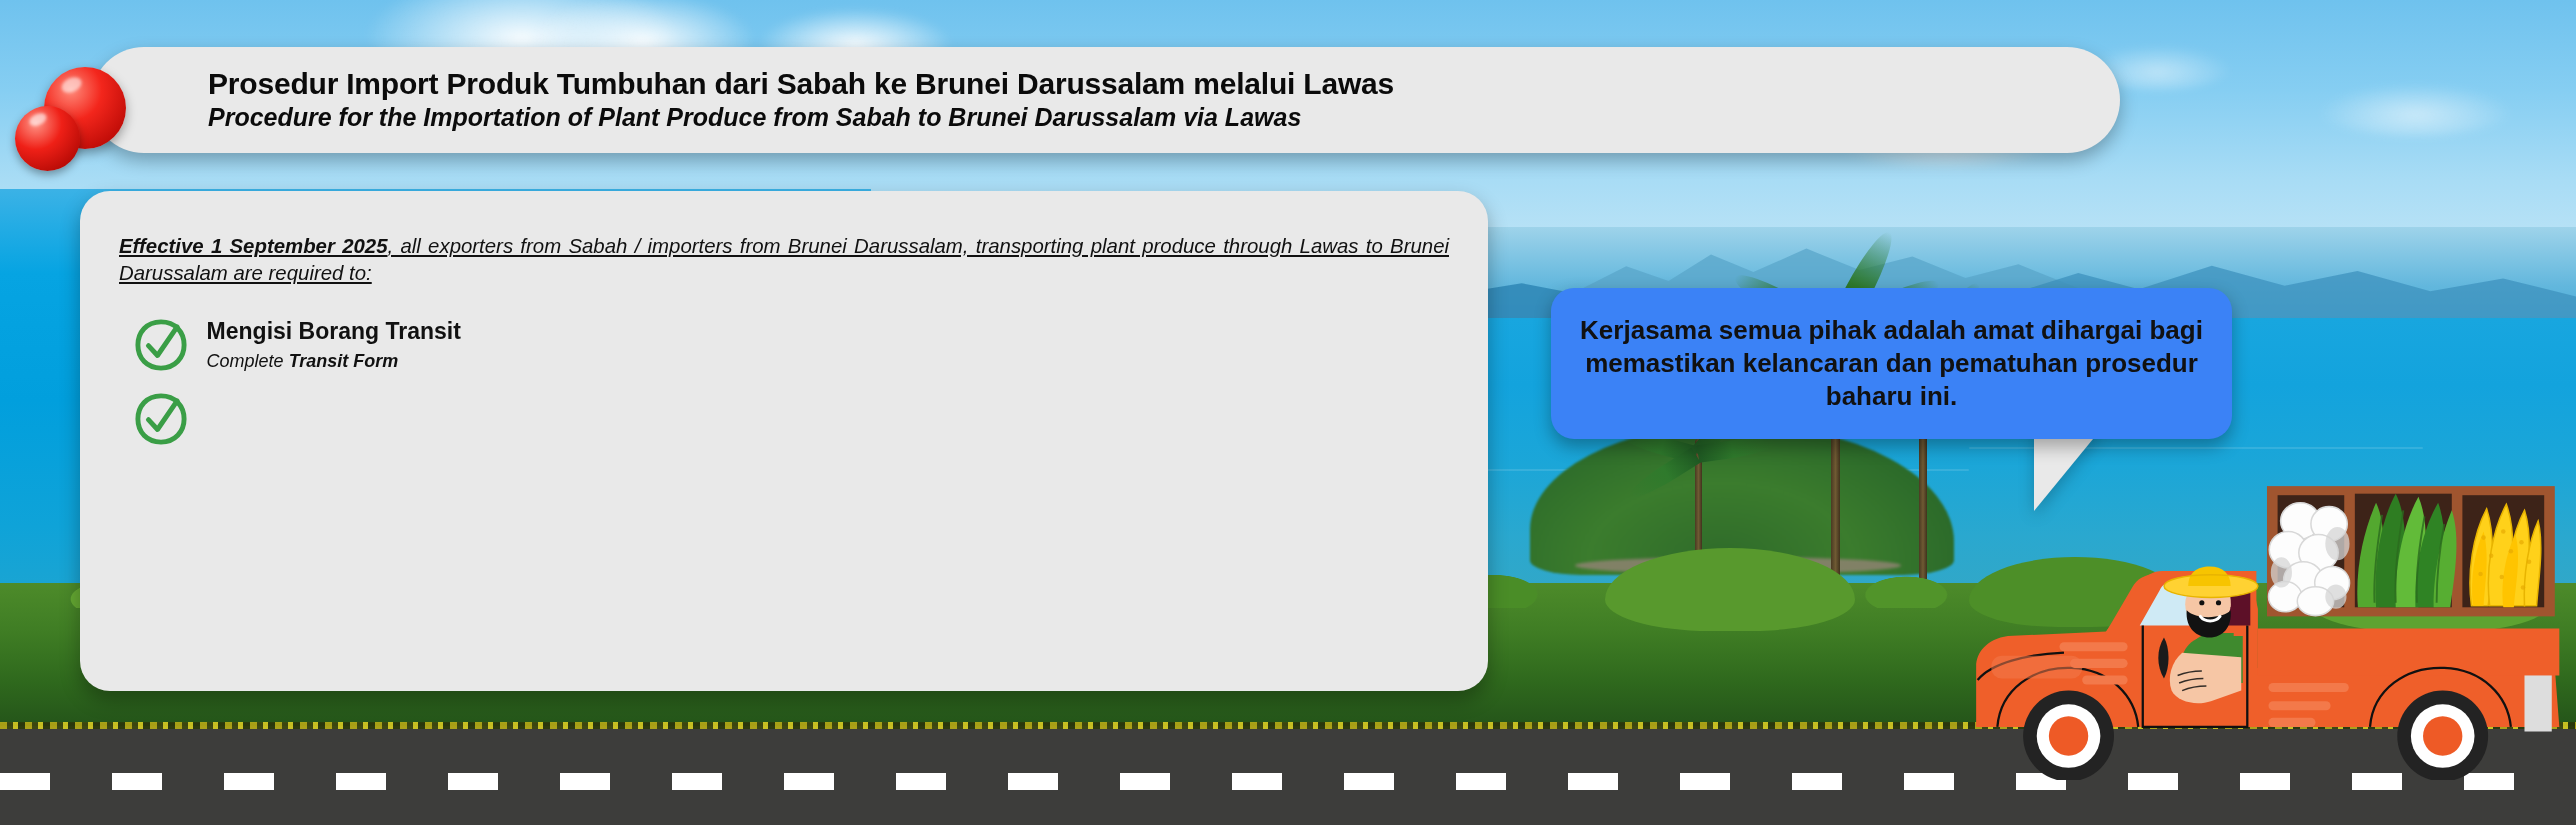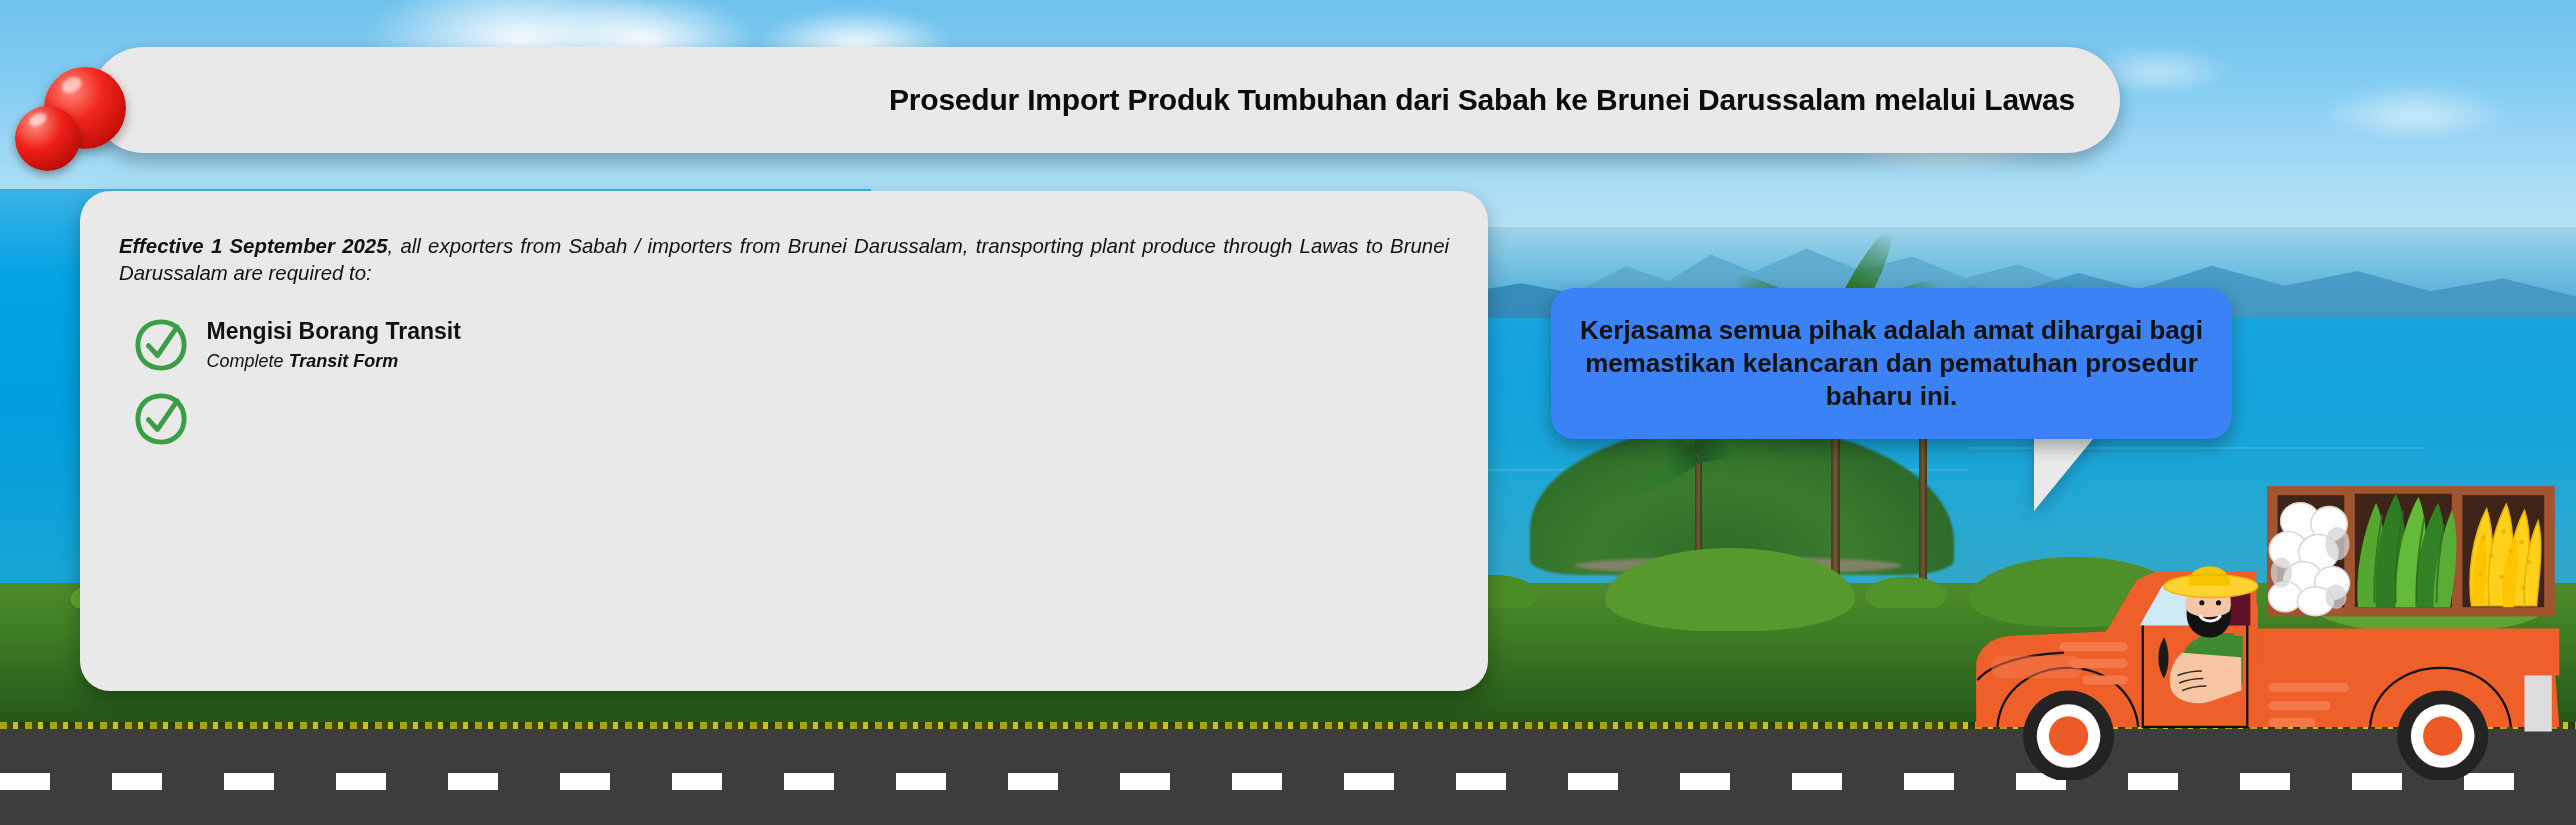--- a/index.html
+++ b/index.html
@@ -136,21 +136,21 @@
   
   .title-bubble {
     position:absolute; left:91px; top:47px; width:2029px; height:106px;
     background:#e9e9e9; border-radius:53px;
     box-shadow:0 7.6px 18px rgba(0,0,0,.28);
     padding:10.6px 45px 10.6px 117px;
     display:flex; flex-direction:column; justify-content:center;
   }
   .title-ms {
     font-size:30px; font-weight:bold; color:#0b0b0b; letter-spacing:-0.2px;
-    line-height:1.12; white-space:nowrap;text-align:right;
+    line-height:1.12; white-space:nowrap;
   }
   .title-en {
     font-size:25px; font-weight:bold; font-style:italic; color:#0b0b0b;
     line-height:1.18; margin-top:2.3px; white-space:nowrap;
   }
 
   
   .pin-big {
     position:absolute; left:44px; top:67px; width:82px; height:82px; border-radius:50%;
     background:radial-gradient(circle at 33% 28%, #ff8a7a 0%, #f3261c 38%, #c10d08 78%, #8e0603 100%);
@@ -175,21 +175,21 @@
     position:absolute; left:80px; top:191px; width:1408px; height:500px;
     background:#e9e9e9; border-radius:30px;
     box-shadow:0 9px 19.7px rgba(0,0,0,.3);
     padding:27px 39px 23px 39px;
   }
   .lede-ms {
     font-size:23.5px; font-weight:bold; color:#111; line-height:1.31; text-align:justify;
   }
   .lede-en {
     font-size:20.4px; font-style:italic; color:#111; line-height:1.32;
-    margin-top:15px; text-align:justify;
+    margin-top:15px; text-align:justify;text-decoration:underline;
   }
   .lede-en b { font-weight:bold; }
 
   .steps { margin-top:27px; }
   .step { display:flex; align-items:flex-end; margin-bottom:16.7px; }
   .check { flex:0 0 auto; width:56px; height:56px; margin:1.5px 18px 0 13.6px; }
   .step-body { padding-top:3px; }
   .step-ms {
     font-size:23px; font-weight:bold; color:#111; line-height:1.26;
   }
@@ -409,20 +409,21 @@
       <circle cx="142" cy="342" r="26" fill="#ee5a26"></circle>
       <circle cx="636" cy="342" r="60" fill="#232323"></circle>
       <circle cx="636" cy="342" r="42" fill="#ffffff"></circle>
       <circle cx="636" cy="342" r="26" fill="#ee5a26"></circle>
     </g>
   </svg>
 </div>
 
 <div class="title-bubble">
   <div class="title-ms">Prosedur Import Produk Tumbuhan dari Sabah ke Brunei Darussalam melalui Lawas</div>
+  <div class="title-en">Procedure for the Importation of Plant Produce from Sabah to Brunei Darussalam via Lawas</div>
 </div>
 <div class="pin-big"></div>
 <div class="pin-small"></div>
 
 <div class="main-card">
   <p class="lede-en">
     <b>Effective 1 September 2025</b><span>, all exporters from Sabah / importers from Brunei Darussalam, transporting plant produce through Lawas to Brunei Darussalam are required to:</span>
   </p>
 
   <div class="steps">

